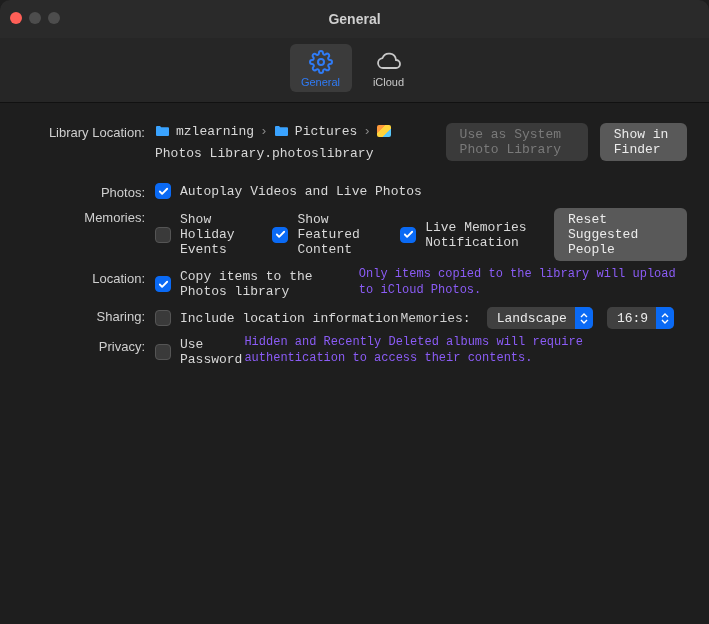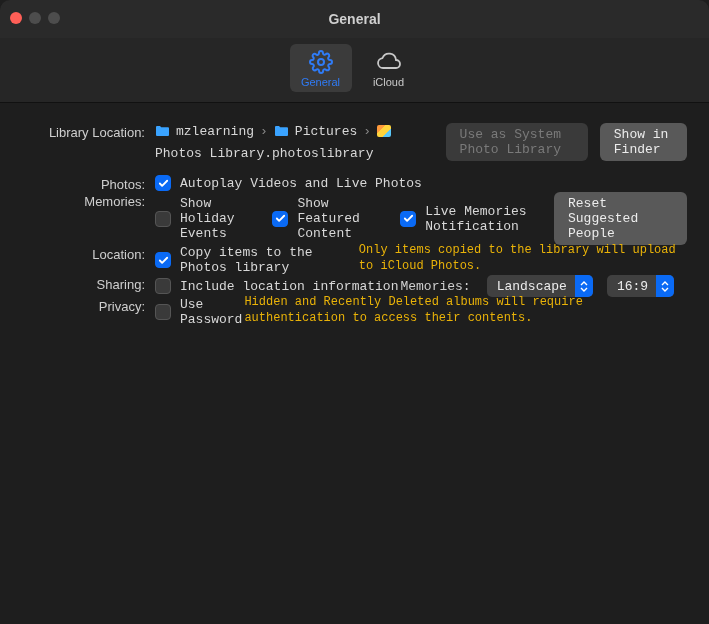--- a/index.html
+++ b/index.html
@@ -109,28 +109,28 @@
     }
     .chk {
       width: 16px; height: 16px; border-radius: 4px; border: 1px solid #555;
       background: #3a3a3a; display: inline-flex; align-items: center; justify-content: center;
       cursor: pointer;
       flex-shrink: 0;
     }
     .chk.checked { background: #0a6af5; border-color: #0a6af5; }
     .chk svg { display: block; }
     .subtext {
-      color: #eab308;
+      color: #8b5cf6;
       font-size: 12px;
       margin-top: -2px;
       line-height: 1.3;
     }
     .spacer-sm { height: 6px; }
     .spacer-md { height: 14px; }
-    .section { margin-bottom: 0; }
+    .section { margin-bottom: 8px; }
     .selectwrap { display: flex; gap: 14px; align-items: center; }
     .seltxt { color: #cfcfcf; font-size: 13px; margin-right: 2px; }
     .sel {
       background: #404040;
       border-radius: 5px;
       display: inline-flex;
       align-items: center;
       height: 22px;
       padding-left: 10px;
       padding-right: 0;

